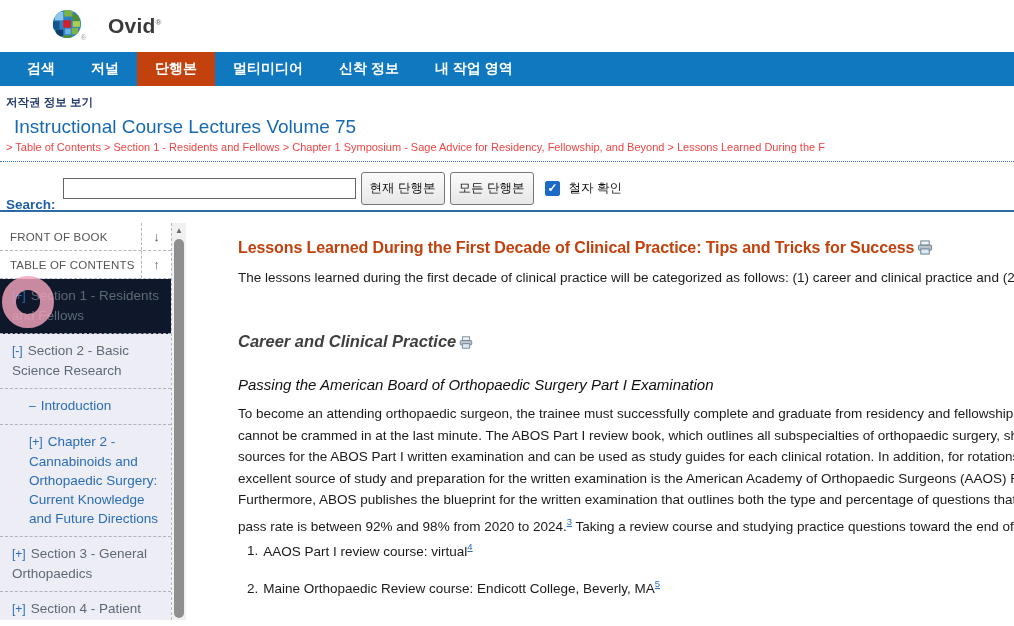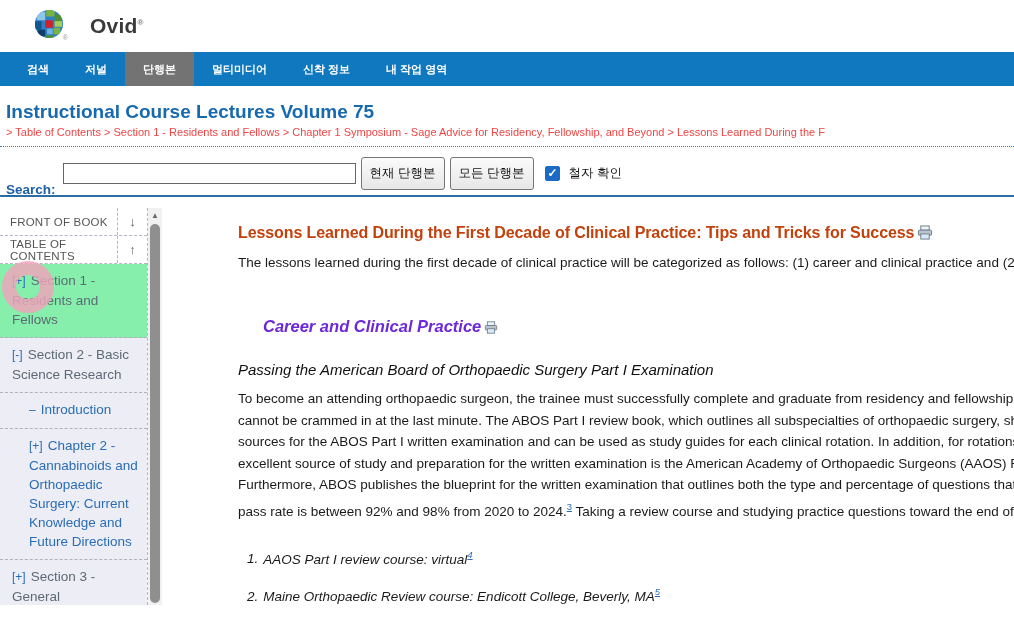--- a/index.html
+++ b/index.html
@@ -1,35 +1,35 @@
 <!DOCTYPE html>
 <html><head>
 <meta charset="utf-8">
 <style>
   * { margin:0; padding:0; box-sizing:border-box; }
   html,body { background:#fff; }
   body { width:1014px; height:626px; overflow:hidden; font-family:"Liberation Sans", sans-serif; color:#1a1a1a; }
   .page { position:relative; width:1014px; height:626px; overflow:hidden; background:#fff; }
 
   
-  .top-header { height:52px; display:flex; align-items:center; padding-left:34px; background:#fff; }
+  .top-header { height:52px; display:flex; align-items:center; padding-left:52px; background:#fff; }
   .logo-wrap { position:relative; width:30px; height:34px; }
   .logo-reg { position:absolute; right:-4px; bottom:2px; font-size:7px; color:#999; }
   .brand { margin-left:26px; font-size:21px; font-weight:bold; color:#3a3a3a; letter-spacing:.2px; }
   .brand sup { font-size:8px; color:#777; vertical-align:super; }
 
   
   .nav-bar { height:34px; background:#1078bf; display:flex; align-items:stretch; padding-left:9px; }
-  .nav-tab { display:flex; align-items:center; padding:0 18px; color:#fff; font-size:11px; font-weight:bold; cursor:pointer; white-space:nowrap; }
-  .nav-tab.active { background:#737373; }
+  .nav-tab { display:flex; align-items:center; padding:0 18px; color:#fff; font-size:14px; font-weight:bold; cursor:pointer; white-space:nowrap; }
+  .nav-tab.active { background:#c2410c; }
 
   
   .book-head { padding:9px 0 0 6px; }
   .copyright-link { font-size:11.5px; font-weight:bold; color:#233a6d; cursor:pointer; }
-  .book-title { margin:6px 0 3px 0; font-size:19px; font-weight:bold; color:#1769b0; }
+  .book-title { margin:6px 0 3px 8px; font-size:19px; font-weight:normal; color:#1769b0; }
   .breadcrumb { font-size:11px; color:#ef4444; white-space:nowrap; overflow:hidden; width:100%; }
 
   .dotted-rule { margin-top:8px; border-top:1px dotted #3d7ab5; height:0; }
   .solid-rule  { margin-top:9px; border-top:2px solid #2e6da4; height:0; }
 
   
   .search-row { margin:13px 0 0 6px; height:26px; display:flex; align-items:center; gap:5px; }
   .search-label { font-size:13.5px; font-weight:bold; color:#1d5fa9; margin-right:2px;margin-top:32px; }
   .search-label .ul { text-decoration:underline; }
   .search-input { width:293px; height:21px; border:1px solid #666; background:#fff; font-size:13px; padding:0 4px; }
@@ -38,51 +38,51 @@
   .chk { width:15px; height:15px; border-radius:2px; background:#fff; border:1px solid #777; margin-left:6px; position:relative; cursor:pointer; }
   .chk.checked { background:#1b6ac6; border-color:#1b6ac6; }
   .chk.checked::after { content:"✓"; position:absolute; left:2px; top:-1px; color:#fff; font-size:12px; font-weight:bold; }
   .chk-label { font-size:12.5px; color:#111; margin-left:4px;text-align:right; }
 
   
   .content-wrap { margin-top:11px; display:flex; height:397px; overflow:hidden; }
 
   
   .sidebar { width:187px; flex:0 0 187px; display:flex; }
-  .side-col { width:148px; border-right:1px dashed #b5b5c5; }
+  .side-col { width:172px; border-right:1px dashed #b5b5c5; }
   .side-head { display:flex; align-items:center; height:28px; border-bottom:1px dashed #b5b5c5; background:#fff; cursor:pointer; }
   .side-head-label { flex:1; padding-left:10px; font-size:11.5px; color:#555; letter-spacing:.2px; }
   .side-arrow { width:30px; text-align:center; color:#555; font-size:13px; border-left:1px dashed #b5b5c5; height:100%; line-height:28px; }
   .toc-list { background:#ededf6; }
   .toc-item { position:relative; padding:7px 6px 8px 12px; border-bottom:1px dashed #b0b0c0; font-size:13.5px; line-height:19px; color:#5d6a74; cursor:pointer; }
-  .toc-item.selected { background:#86efac; }
+  .toc-item.selected { background:#0f172a; }
   .toc-item.sub { padding-left:29px; }
   .toc-item .prefix { color:#2a6db5; font-size:12px; margin-right:5px; }
   .toc-item.link .lbl { color:#2a6db5; }
   .toc-item .ring { display:none; }
   .toc-item.annotated .ring { display:block; position:absolute; left:2px; top:-3px; width:24px; height:24px;
       border:14px solid rgba(242,163,188,.82); border-radius:50%; box-sizing:content-box; pointer-events:none; z-index:5; }
 
   
   .scrollbar { width:14px; background:#f1f1f1; position:relative; }
   .sb-btn { height:15px; text-align:center; color:#6a6a6a; font-size:8px; line-height:15px; cursor:pointer; }
   .sb-thumb { position:absolute; left:2px; top:16px; width:10px; height:calc(100% - 18px); background:#8f8f8f; border-radius:6px; cursor:grab; }
 
   
   .main { margin-left:51px; width:776px; overflow:hidden; padding-top:16px; }
   .article-title { font-size:16px; font-weight:bold; color:#c2410c; white-space:nowrap; letter-spacing:-.1px; }
   .print-icon { display:inline-block; vertical-align:-2px; margin-left:3px; cursor:pointer; }
   .intro-line { margin-top:11px; font-size:13.5px; white-space:nowrap; color:#1a1a1a; }
-  .sec-heading { margin-top:47px; font-size:16.5px; font-weight:bold; font-style:italic; color:#6d28d9;margin-left:25px; }
+  .sec-heading { margin-top:47px; font-size:16.5px; font-weight:bold; font-style:italic; color:#404040; }
   .sub-heading { margin-top:23px; font-size:15px; font-weight:normal; font-style:italic; color:#101010; }
   .body-block { margin-top:10px; }
   .body-line { white-space:nowrap; font-size:13.5px; line-height:21.5px; color:#1a1a1a; }
   sup.ref { color:#2a6db5; text-decoration:underline; font-size:9.5px; cursor:pointer; }
   sup.ref:empty { display:none; }
-  .num-list { margin-top:23px; padding-left:9px;font-style:italic; }
+  .num-list { padding-left:9px; }
   .list-item { font-size:13.5px; line-height:20px; margin-bottom:13px; white-space:nowrap; }
   .list-item .num { margin-right:5px; }
 </style>
 </head>
 <body>
 
 <div class="page">
 
   <div class="top-header">
     <div class="logo-wrap">
@@ -133,20 +133,21 @@
         <span>신착 정보</span>
       </div>
 
       <div class="nav-tab">
         <span>내 작업 영역</span>
       </div>
 
   </div>
 
   <div class="book-head">
+    <div class="copyright-link">저작권 정보 보기</div>
     <div class="book-title">Instructional Course Lectures Volume 75</div>
     <div class="breadcrumb">&gt; Table of Contents &gt; Section 1 - Residents and Fellows &gt; Chapter 1 Symposium - Sage Advice for Residency, Fellowship, and Beyond &gt; Lessons Learned During the F</div>
   </div>
 
   <div class="dotted-rule"></div>
 
   <div class="search-row">
     <span class="search-label"><span class="ul">S</span><span>earch:</span></span>
     <input class="search-input" type="text" value="" style="">
     <button class="btn">현재 단행본</button>

